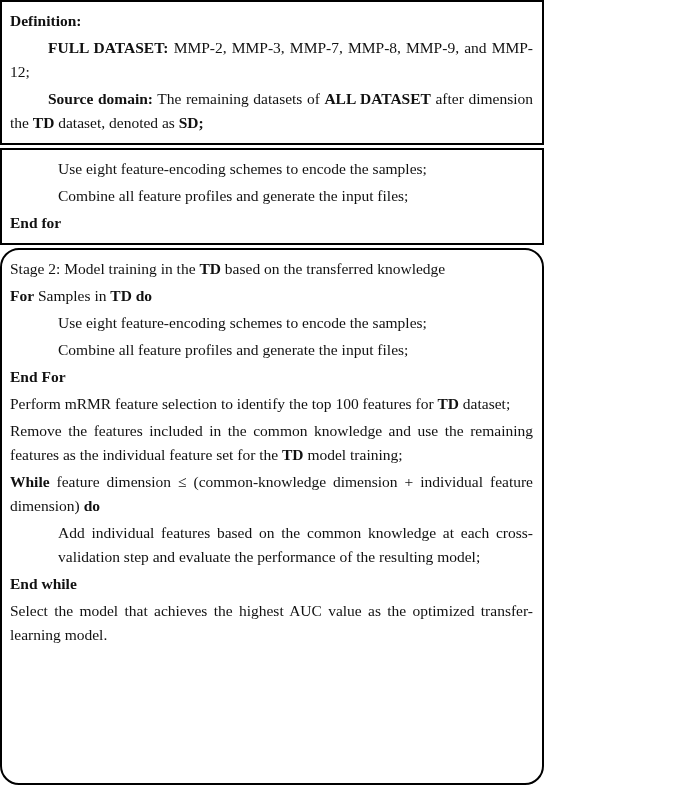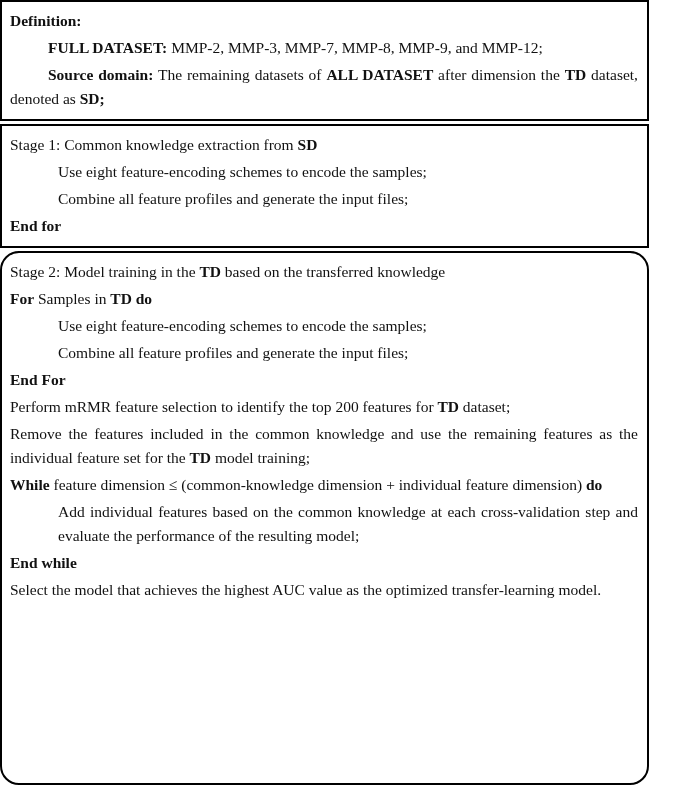--- a/index.html
+++ b/index.html
@@ -4,21 +4,21 @@
 <style>
   * { box-sizing: border-box; }
   html, body { margin: 0; padding: 0; background: #ffffff; }
   body {
     width: 675px;
     min-height: 785px;
     font-family: "Liberation Serif", "DejaVu Serif", serif;
     color: #111111;
   }
   .figure {
-    width: 649px;
+    width: 544px;
     min-height: 785px;
     display: flex;
     flex-direction: column;
     background: #ffffff;
   }
   .box {
     border: 2px solid #000000;
     padding: 7px 9px 8px 8px;
     background: #ffffff;
   }
@@ -40,31 +40,30 @@
 </head>
 <body>
 
 <div class="figure">
   <section class="box">
       <p class="line indent-0"><b>Definition:</b></p>
       <p class="line indent-1"><b>FULL DATASET:</b><span> MMP-2, MMP-3, MMP-7, MMP-8, MMP-9, and MMP-12;</span></p>
       <p class="line indent-1"><b>Source domain:</b><span> The remaining datasets of </span><b>ALL DATASET</b><span> after dimension the </span><b>TD</b><span> dataset, denoted as </span><b>SD;</b></p>
     </section>
   <section class="box">
-      <p class="line indent-0"><span>Stage 1: Common knowledge extraction from </span><b>SD</b></p>
       <p class="line indent-2"><span>Use eight feature-encoding schemes to encode the samples;</span></p>
       <p class="line indent-2"><span>Combine all feature profiles and generate the input files;</span></p>
       <p class="line indent-0"><b>End for</b></p>
     </section>
   <section class="box">
       <p class="line indent-0"><span>Stage 2: Model training in the </span><b>TD</b><span> based on the transferred knowledge</span></p>
       <p class="line indent-0"><b>For</b><span> Samples in </span><b>TD</b><span> </span><b>do</b></p>
       <p class="line indent-2"><span>Use eight feature-encoding schemes to encode the samples;</span></p>
       <p class="line indent-2"><span>Combine all feature profiles and generate the input files;</span></p>
       <p class="line indent-0"><b>End For</b></p>
-      <p class="line indent-0"><span>Perform mRMR feature selection to identify the top 200 features for </span><b>TD</b><span> dataset;</span></p>
+      <p class="line indent-0"><span>Perform mRMR feature selection to identify the top 100 features for </span><b>TD</b><span> dataset;</span></p>
       <p class="line indent-0"><span>Remove the features included in the common knowledge and use the remaining features as the individual feature set for the </span><b>TD</b><span> model training;</span></p>
       <p class="line indent-0"><b>While</b><span> feature dimension ≤ (common-knowledge dimension + individual feature dimension) </span><b>do</b></p>
       <p class="line indent-3"><span>Add individual features based on the common knowledge at each cross-validation step and evaluate the performance of the resulting model;</span></p>
       <p class="line indent-0"><b>End while</b></p>
       <p class="line indent-0"><span>Select the model that achieves the highest AUC value as the optimized transfer-learning model.</span></p>
     </section>
 </div>
 
 </body></html>

